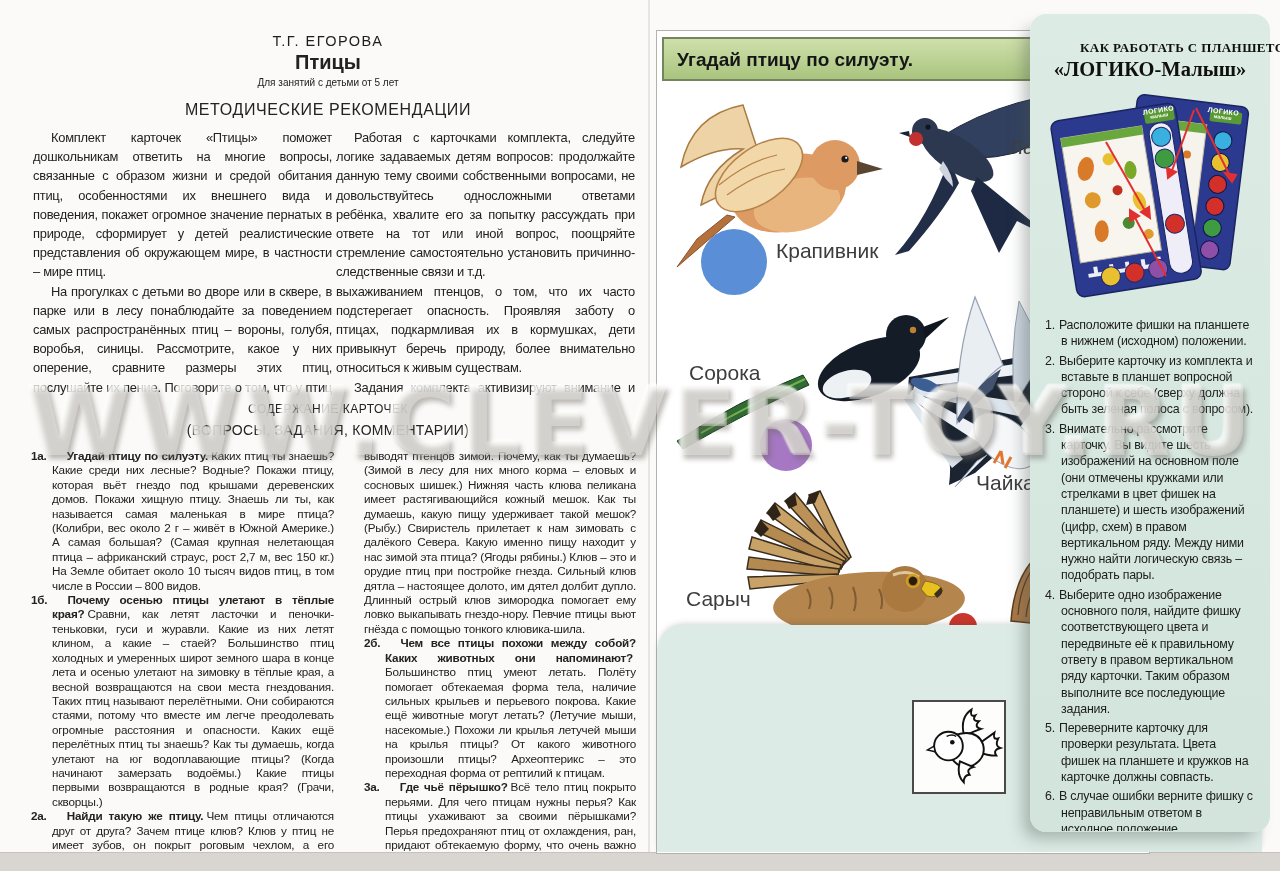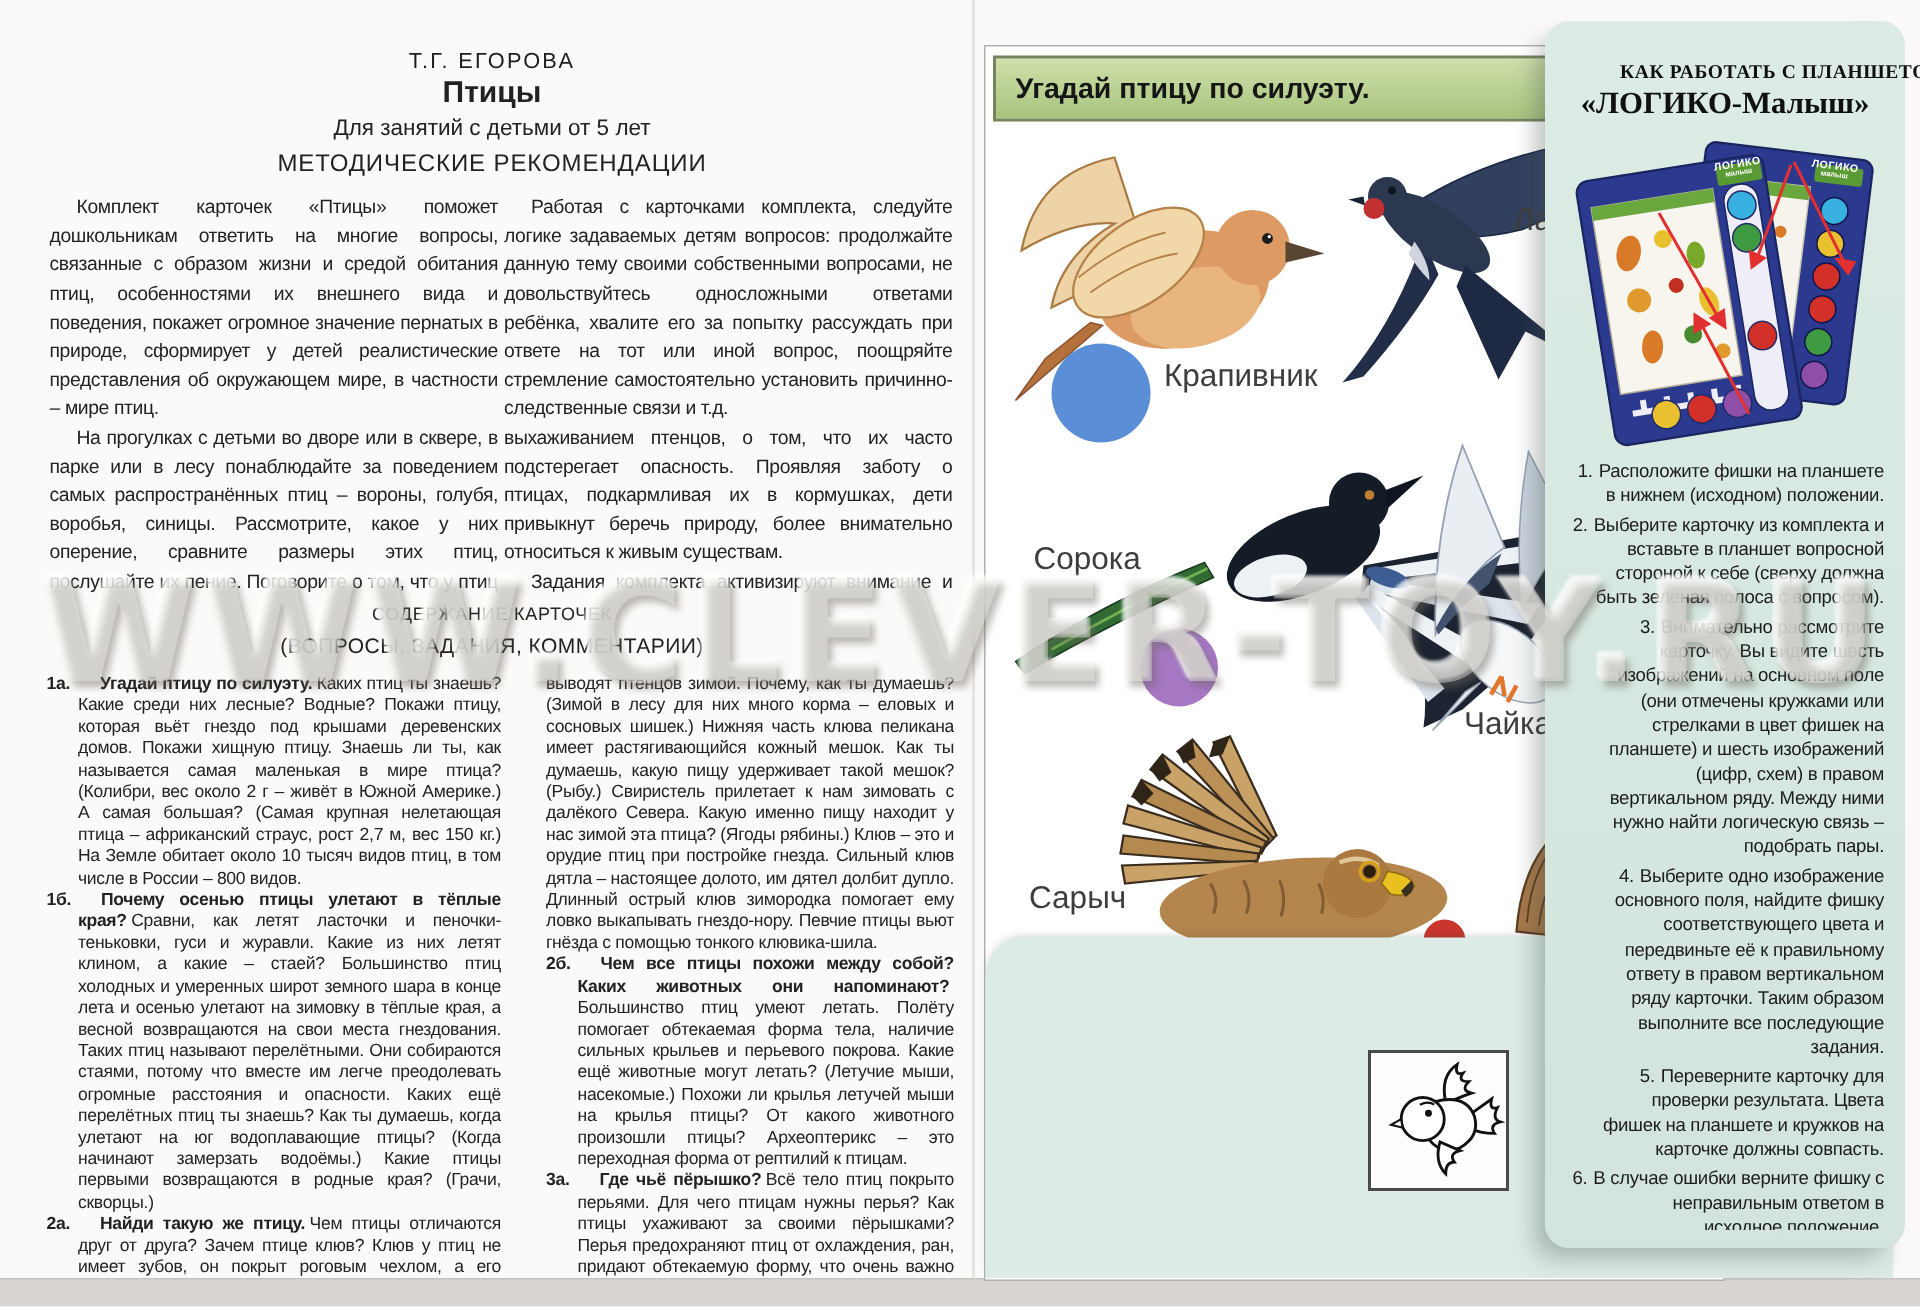--- a/index.html
+++ b/index.html
@@ -2,21 +2,21 @@
 <html><head>
 <meta charset="utf-8">
 <style>
   html,body{margin:0;padding:0;background:#efeeec;}
   #stage{position:relative;width:1280px;height:871px;overflow:hidden;
          background:#fbfaf8;font-family:"Liberation Sans",sans-serif;color:#222;}
   
   .lp-center{position:absolute;left:0;width:656px;text-align:center;}
   .author{top:33px;font-size:14.5px;letter-spacing:1.5px;color:#1d1d1d;}
   .book-title{top:51px;font-size:20px;font-weight:bold;}
-  .age-line{top:77px;font-size:15px;}
+  .age-line{top:77px;font-size:10px;}
   .mrec{top:101px;font-size:16px;letter-spacing:.6px;}
   .intro-col{position:absolute;top:128px;width:299px;height:273px;overflow:hidden;
              font-size:12.9px;line-height:19.2px;letter-spacing:-.25px;text-align:justify;}
   #introCol1{left:33px;} #introCol2{left:336px;}
   .ipara{text-indent:18px;margin:0;}
   .ipara.noind{text-indent:0;}
   .contents-title{top:402px;font-size:12px;letter-spacing:.5px;}
   .contents-sub{top:422px;font-size:14px;letter-spacing:.3px;}
   .citems-col{position:absolute;top:449px;height:402px;overflow:hidden;
               font-size:11.7px;line-height:14.4px;letter-spacing:-.2px;text-align:justify;}
@@ -49,22 +49,22 @@
                 font-family:"Liberation Serif",serif;font-weight:bold;font-size:13px;letter-spacing:.4px;color:#101010;margin-left:39px;}
   .panel-title2{position:absolute;top:44px;left:0;width:240px;text-align:center;
                 font-family:"Liberation Serif",serif;font-weight:bold;font-size:20.5px;color:#101010;}
   #tabletsArt{position:absolute;left:16px;top:76px;width:208px;height:218px;}
   .logo-chip{position:absolute;color:#fff;font-weight:bold;text-align:center;line-height:1;
              transform-origin:left top;width:32px;}
   .logo-main{display:block;font-size:7px;letter-spacing:.4px;}
   .logo-sub{display:block;font-size:5px;}
   #logoBack{left:178px;top:92px;transform:rotate(7deg);}
   #logoFront{left:112px;top:95px;transform:rotate(-9deg);}
-  #steps{position:absolute;left:15px;top:292px;width:211px;height:514px;overflow:hidden;
-         font-size:12.4px;line-height:16.3px;letter-spacing:-.2px;text-align:right;color:#1c1c1c;}
+  #steps{position:absolute;left:15px;top:303px;width:211px;height:514px;overflow:hidden;
+         font-size:12.4px;line-height:16.3px;letter-spacing:-.2px;text-align:left;color:#1c1c1c;}
   .step{text-indent:-16px;padding-left:16px;margin:0 0 3px 0;}
   .snum{padding-right:4px;}
   
   #watermark{position:absolute;left:-18px;top:368px;width:1320px;z-index:9;pointer-events:none;
              text-align:center;font-family:"DejaVu Sans",sans-serif;font-weight:bold;font-size:94px;
              letter-spacing:5px;white-space:nowrap;color:rgba(246,244,241,.40);
              text-shadow:3px 4px 5px rgba(108,102,95,.45),-2px -2px 2px rgba(255,255,255,.75);}
   #scanStrip{position:absolute;left:0;top:852px;width:1280px;height:19px;background:#d9d6d2;border-top:1px solid #c6c3bf;}
 </style>
 </head>

